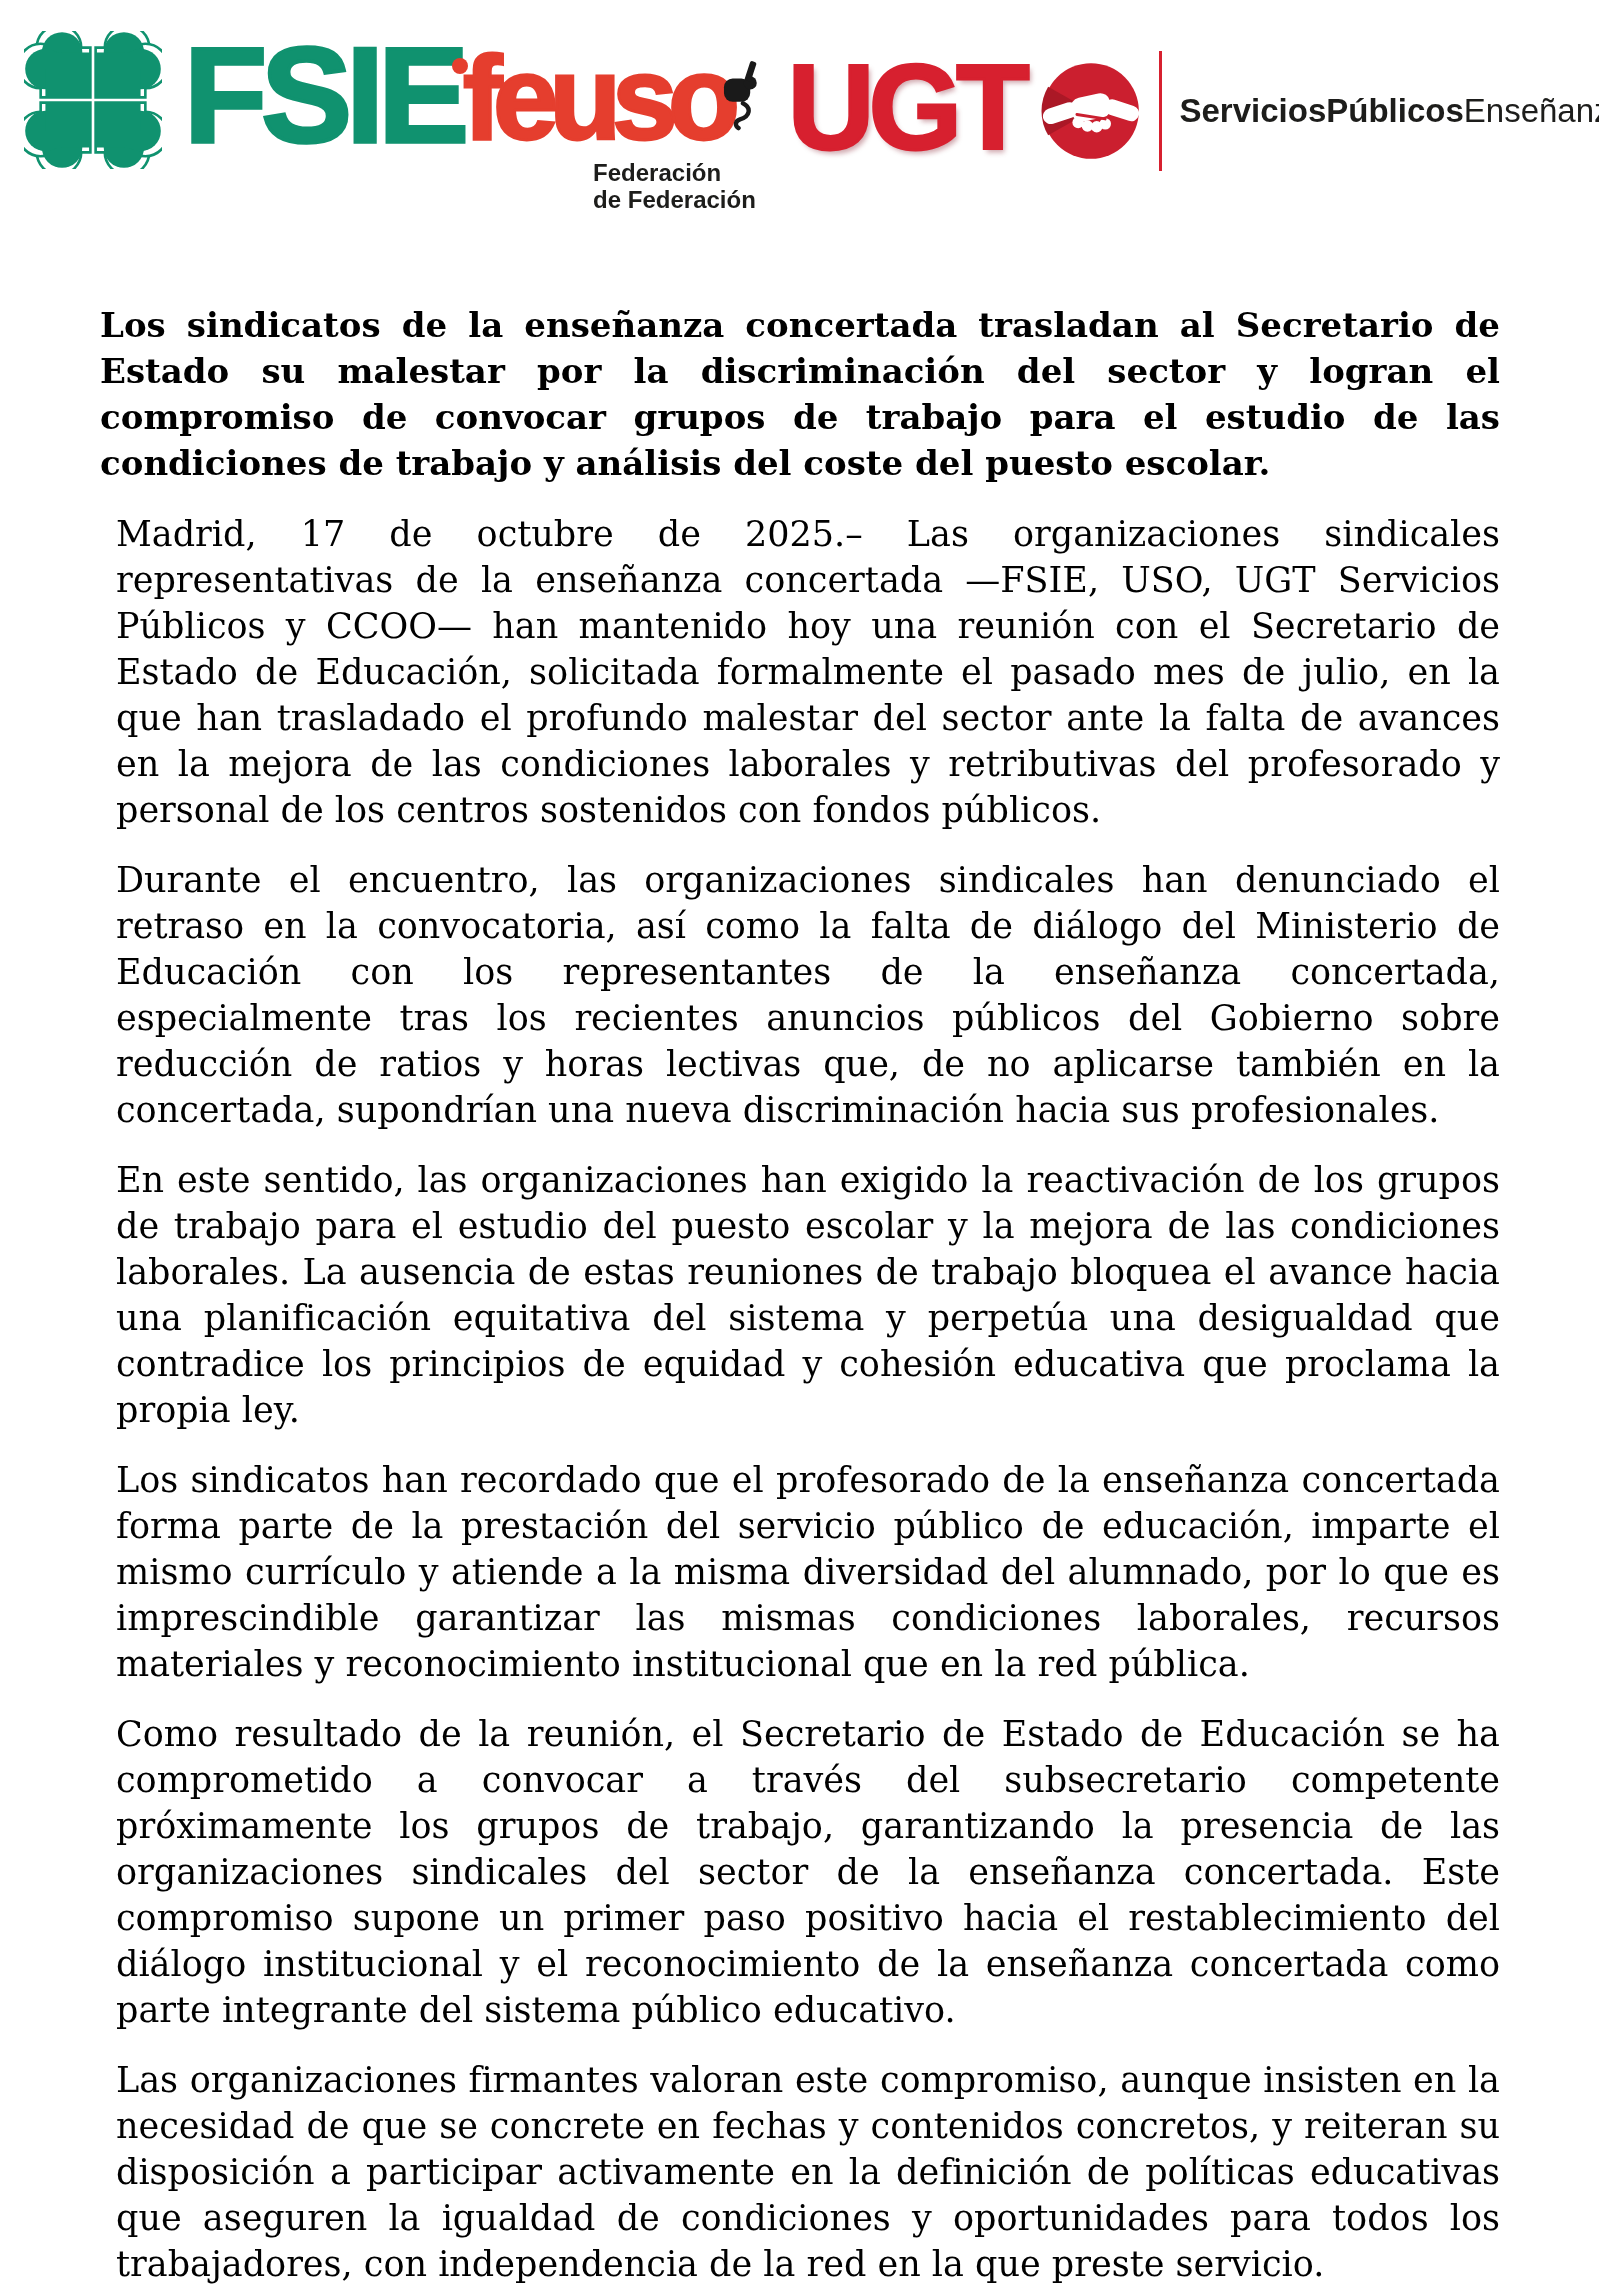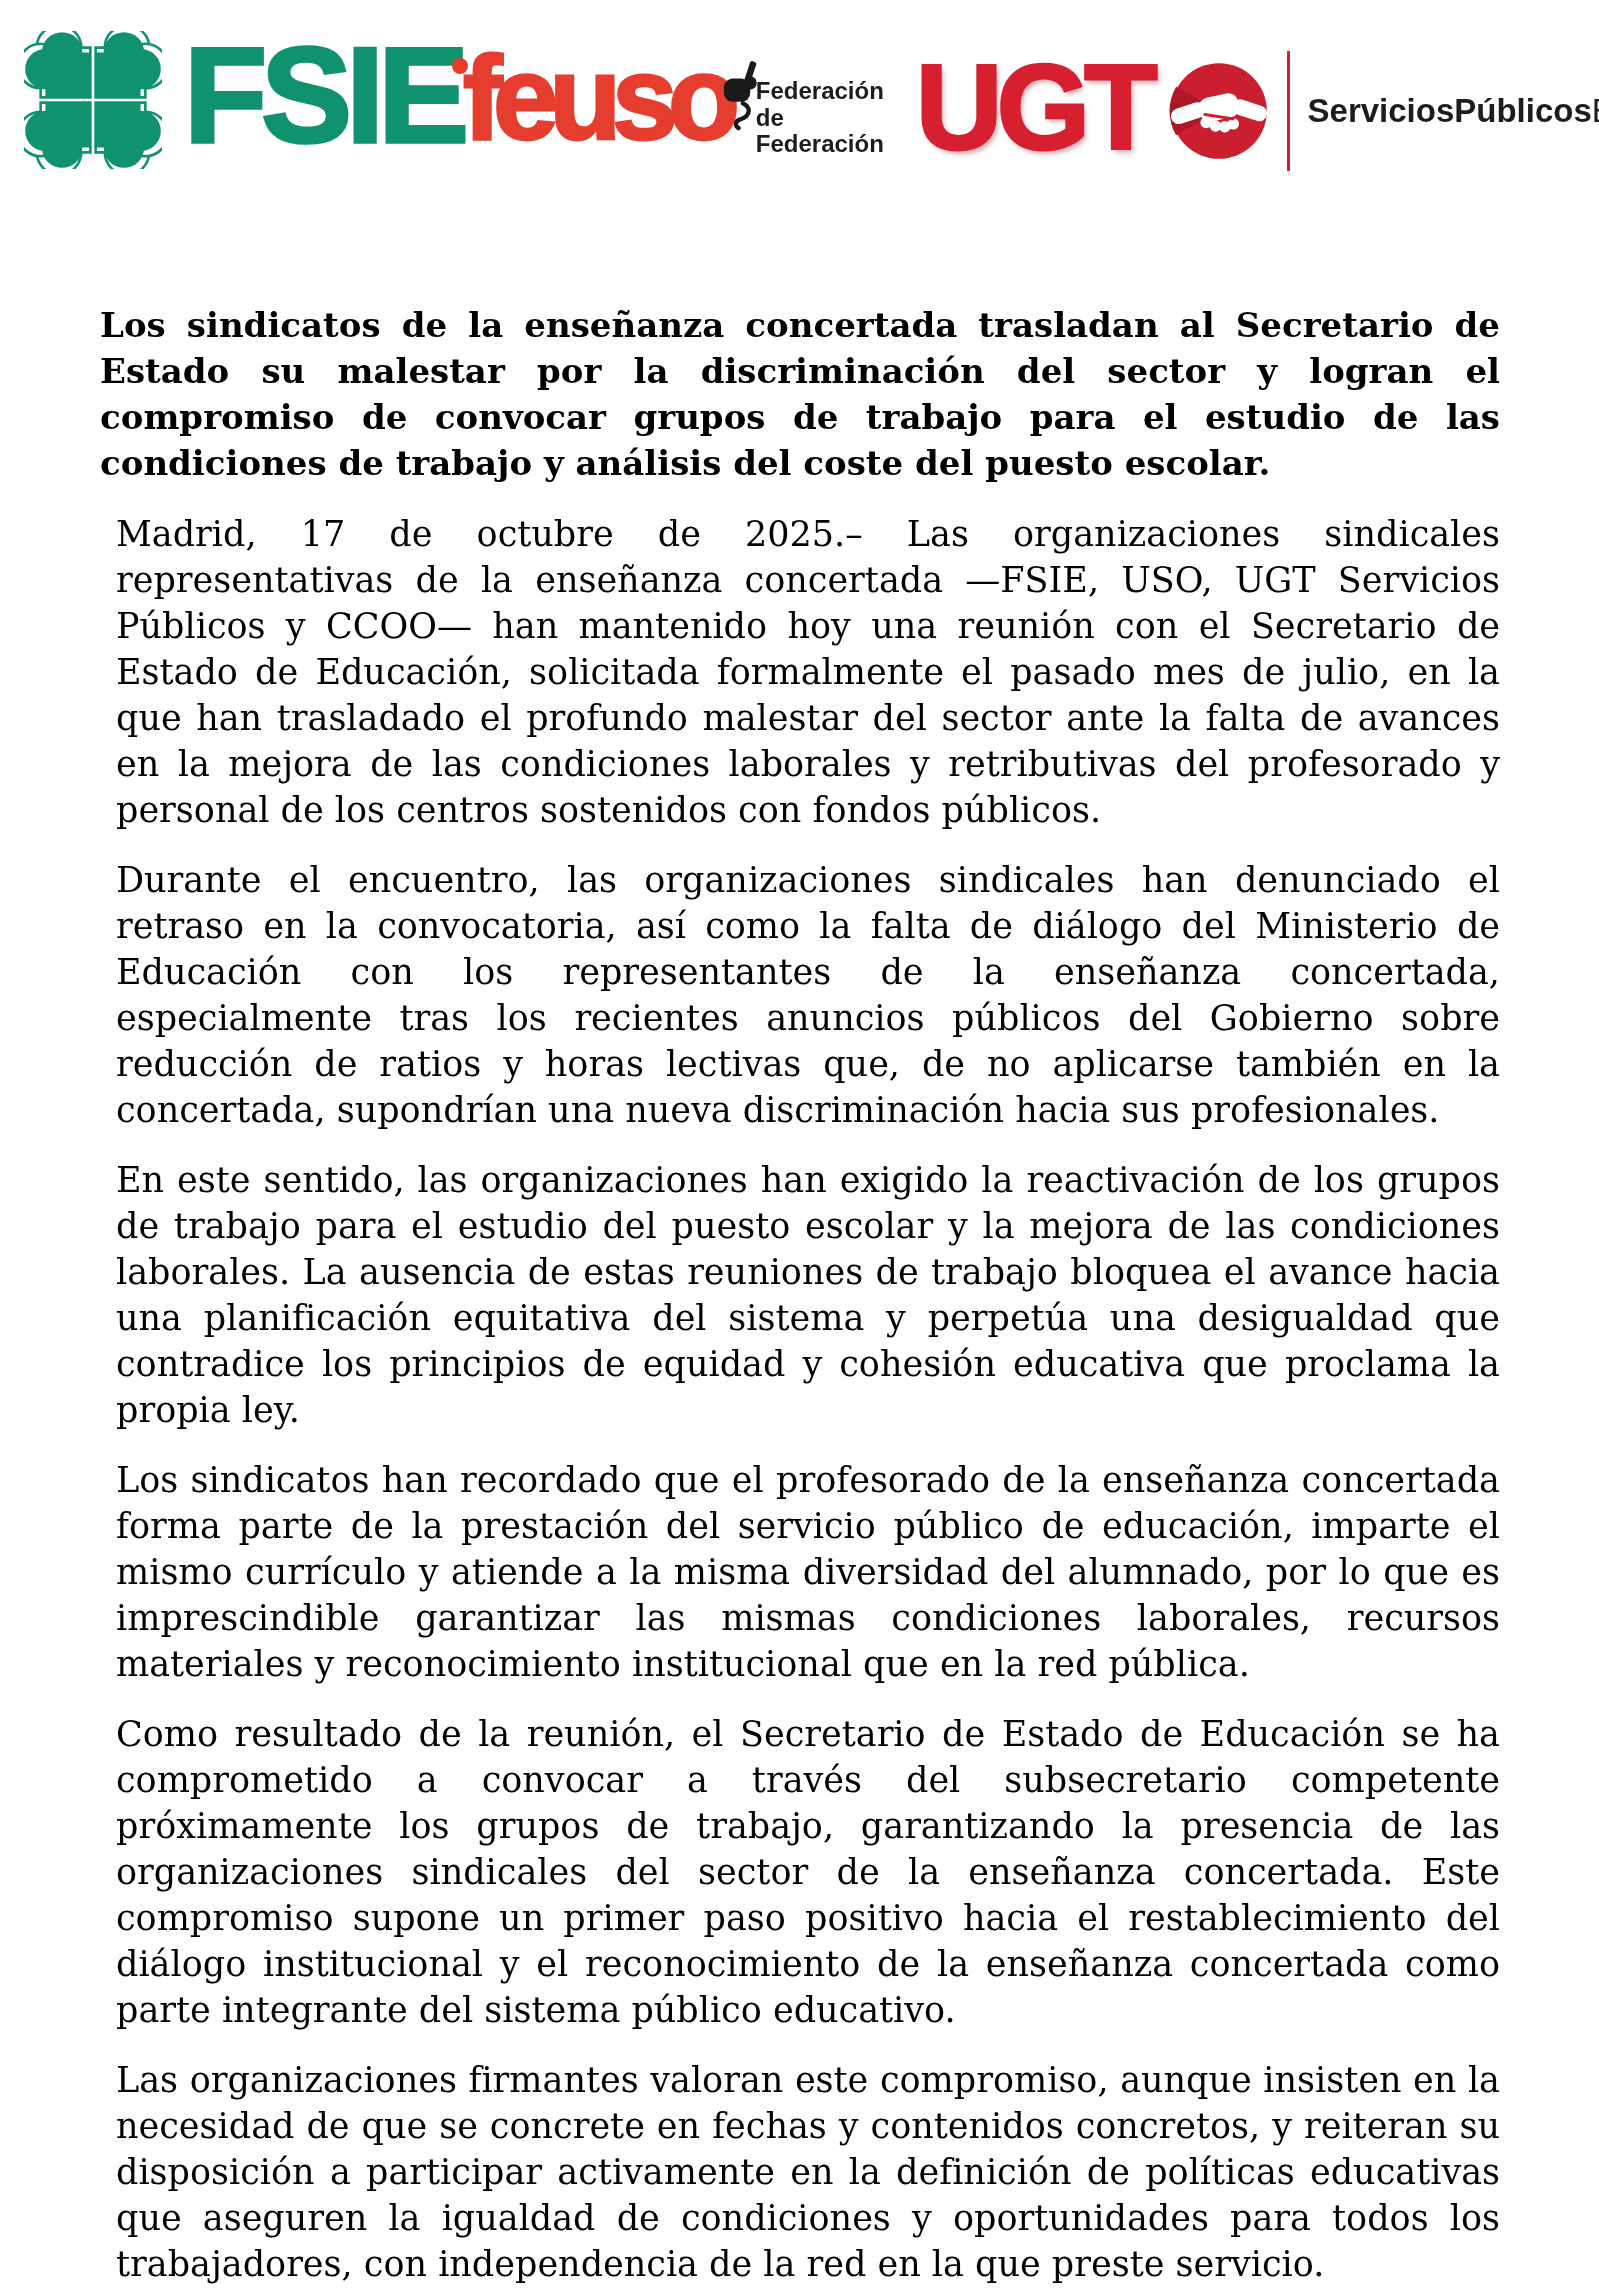--- a/index.html
+++ b/index.html
@@ -15,21 +15,21 @@
   .logo{display:flex;}
   
   .logo-fsie{align-items:center;gap:22px;margin-top:11.6px;}
   .clover{width:138px;height:138px;flex:0 0 auto;}
   .fsie-word{
     font-family:"Liberation Sans", sans-serif;font-weight:bold;
     font-size:136px;line-height:1;letter-spacing:-5.8px;color:#10926f;
     -webkit-text-stroke:3.6px #10926f;margin-top:-10.2px;
   }
   
-  .logo-feuso{flex-direction:row;align-items:flex-end;margin-top:20.3px;position:relative;}
+  .logo-feuso{flex-direction:column;align-items:flex-end;margin-top:20.3px;position:relative;}
   .feuso-row{position:relative;padding-right:25px;}
   .feuso-word{
     font-family:"Liberation Sans", sans-serif;font-weight:bold;
     font-size:118px;line-height:1;letter-spacing:-9.4px;color:#e53e2e;
     -webkit-text-stroke:2.9px #e53e2e;
   }
   .feuso-dot{position:absolute;left:-11.6px;top:19px;width:16px;height:16px;border-radius:50%;background:#e53e2e;}
   .fist{position:absolute;right:-5.8px;top:22px;width:44px;height:70px;}
   .feuso-sub{
     font-family:"Liberation Sans", sans-serif;font-weight:bold;font-size:24px;

